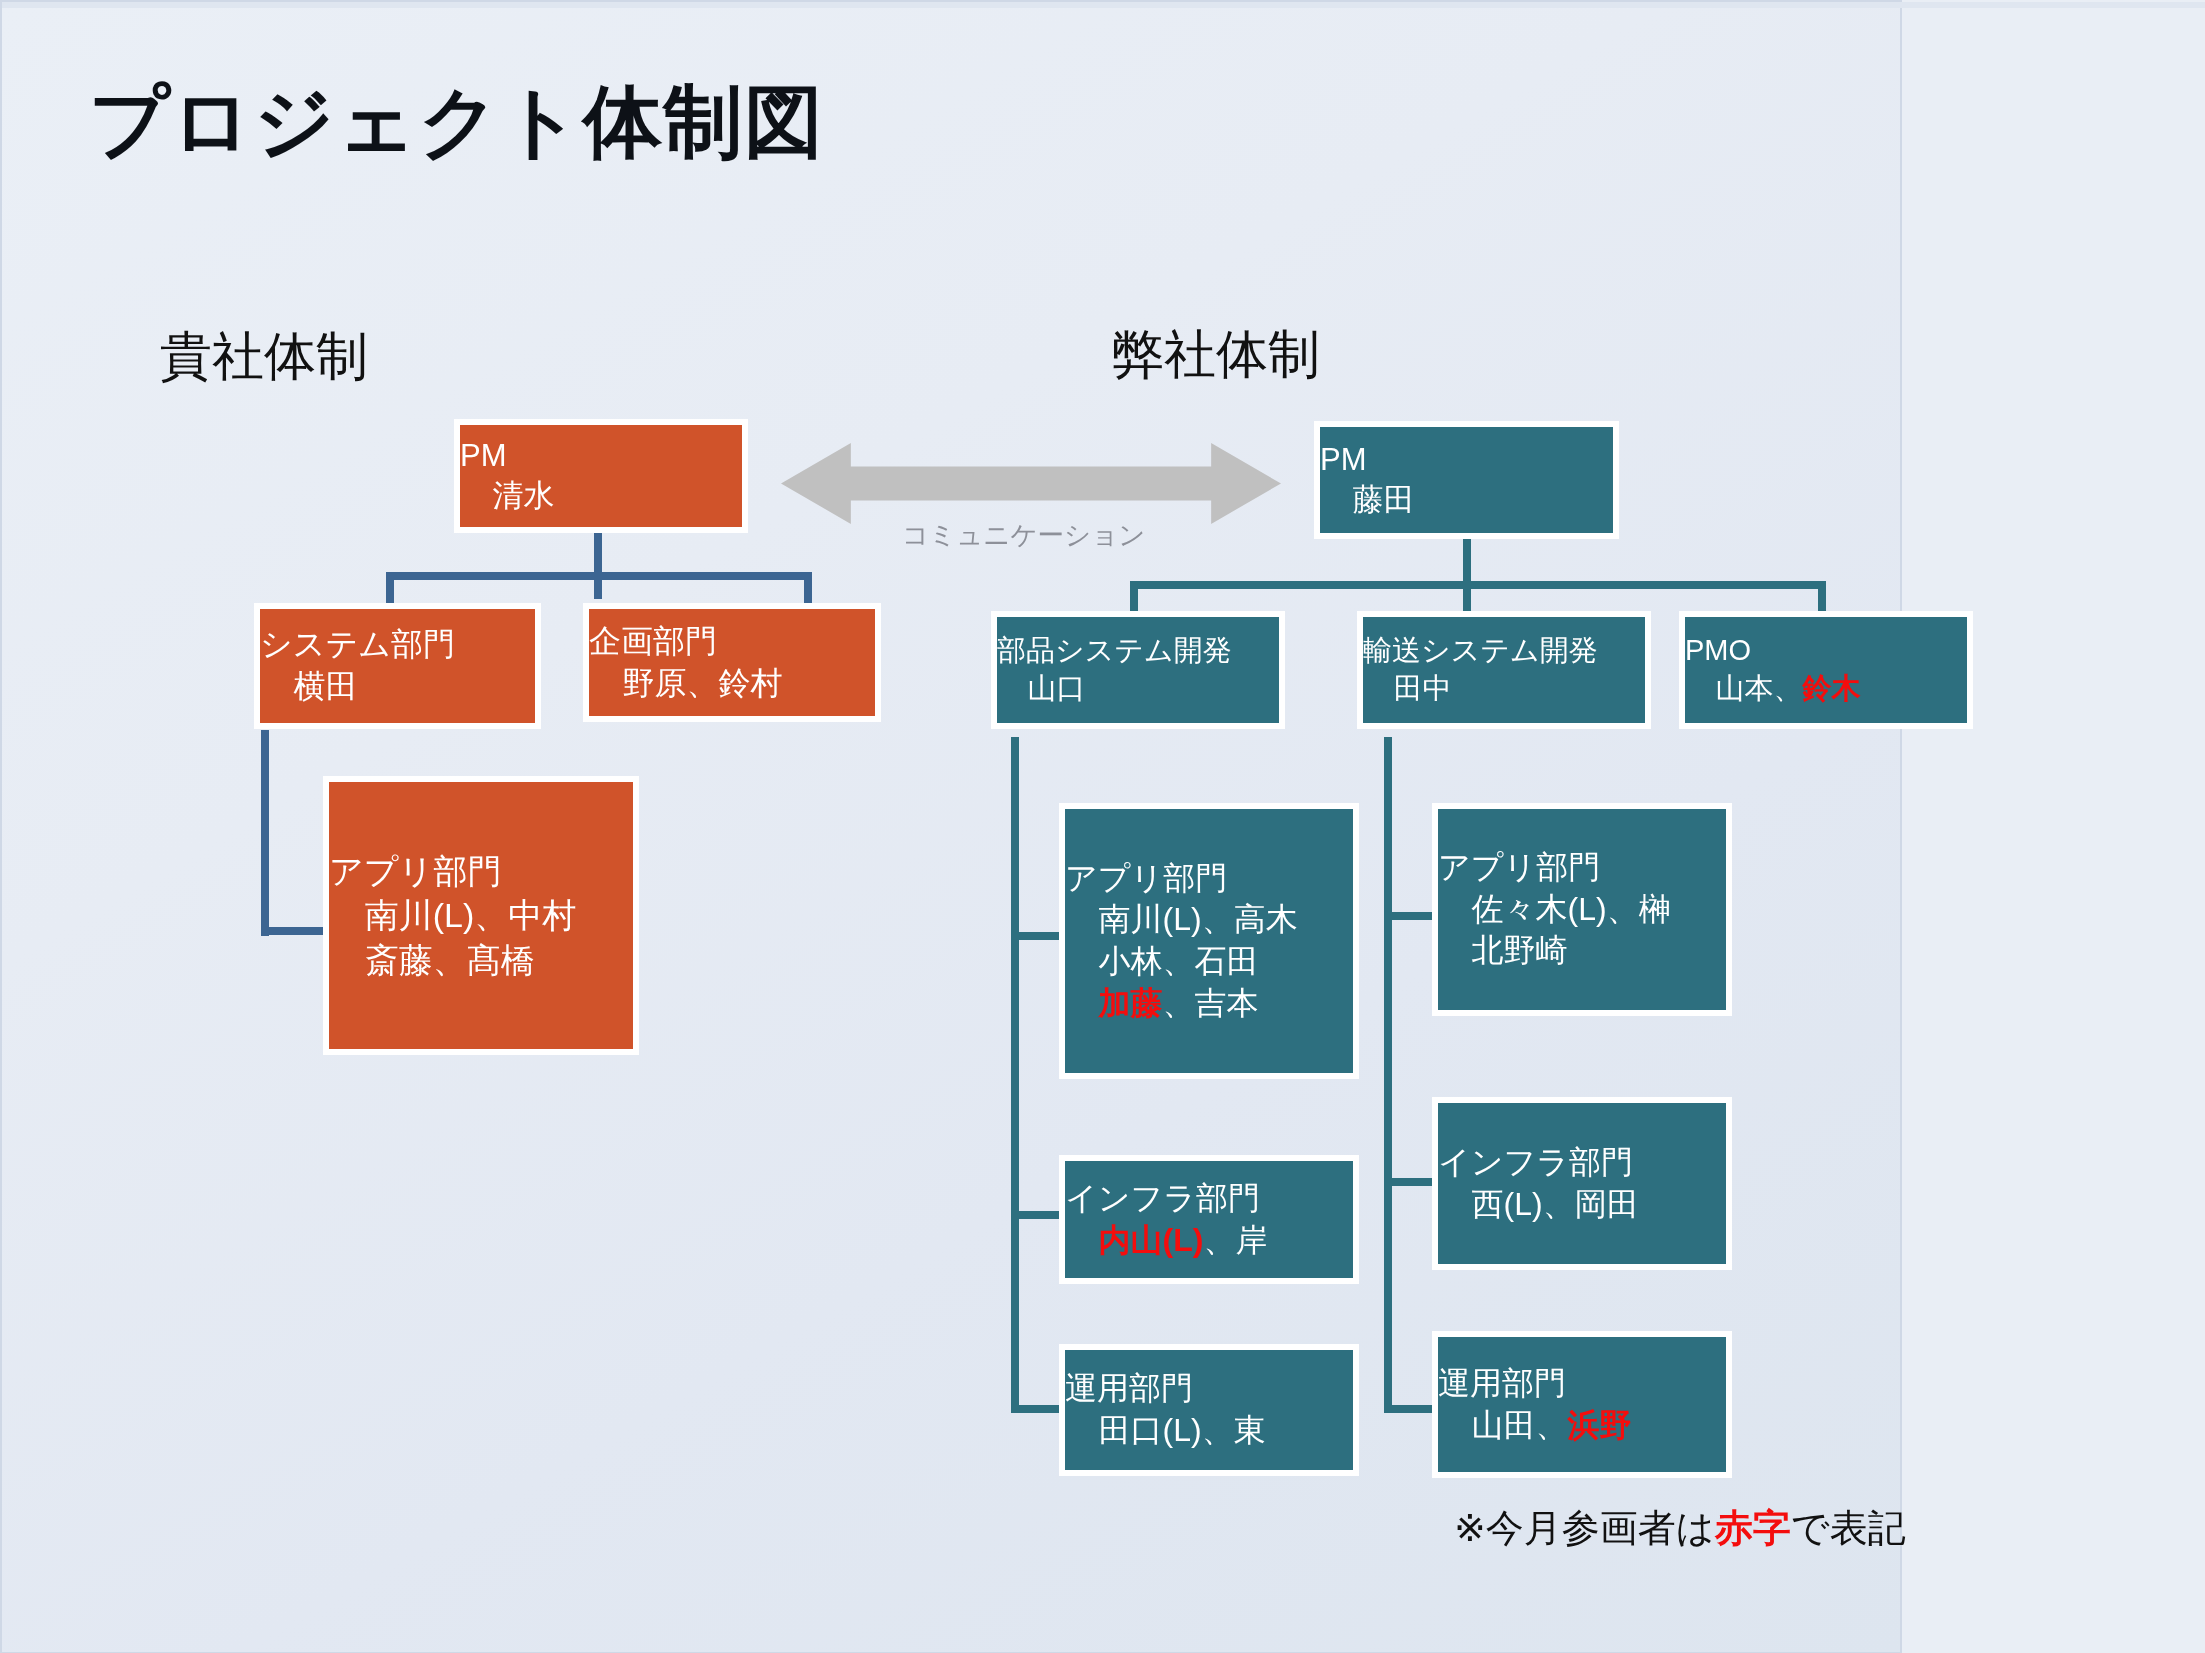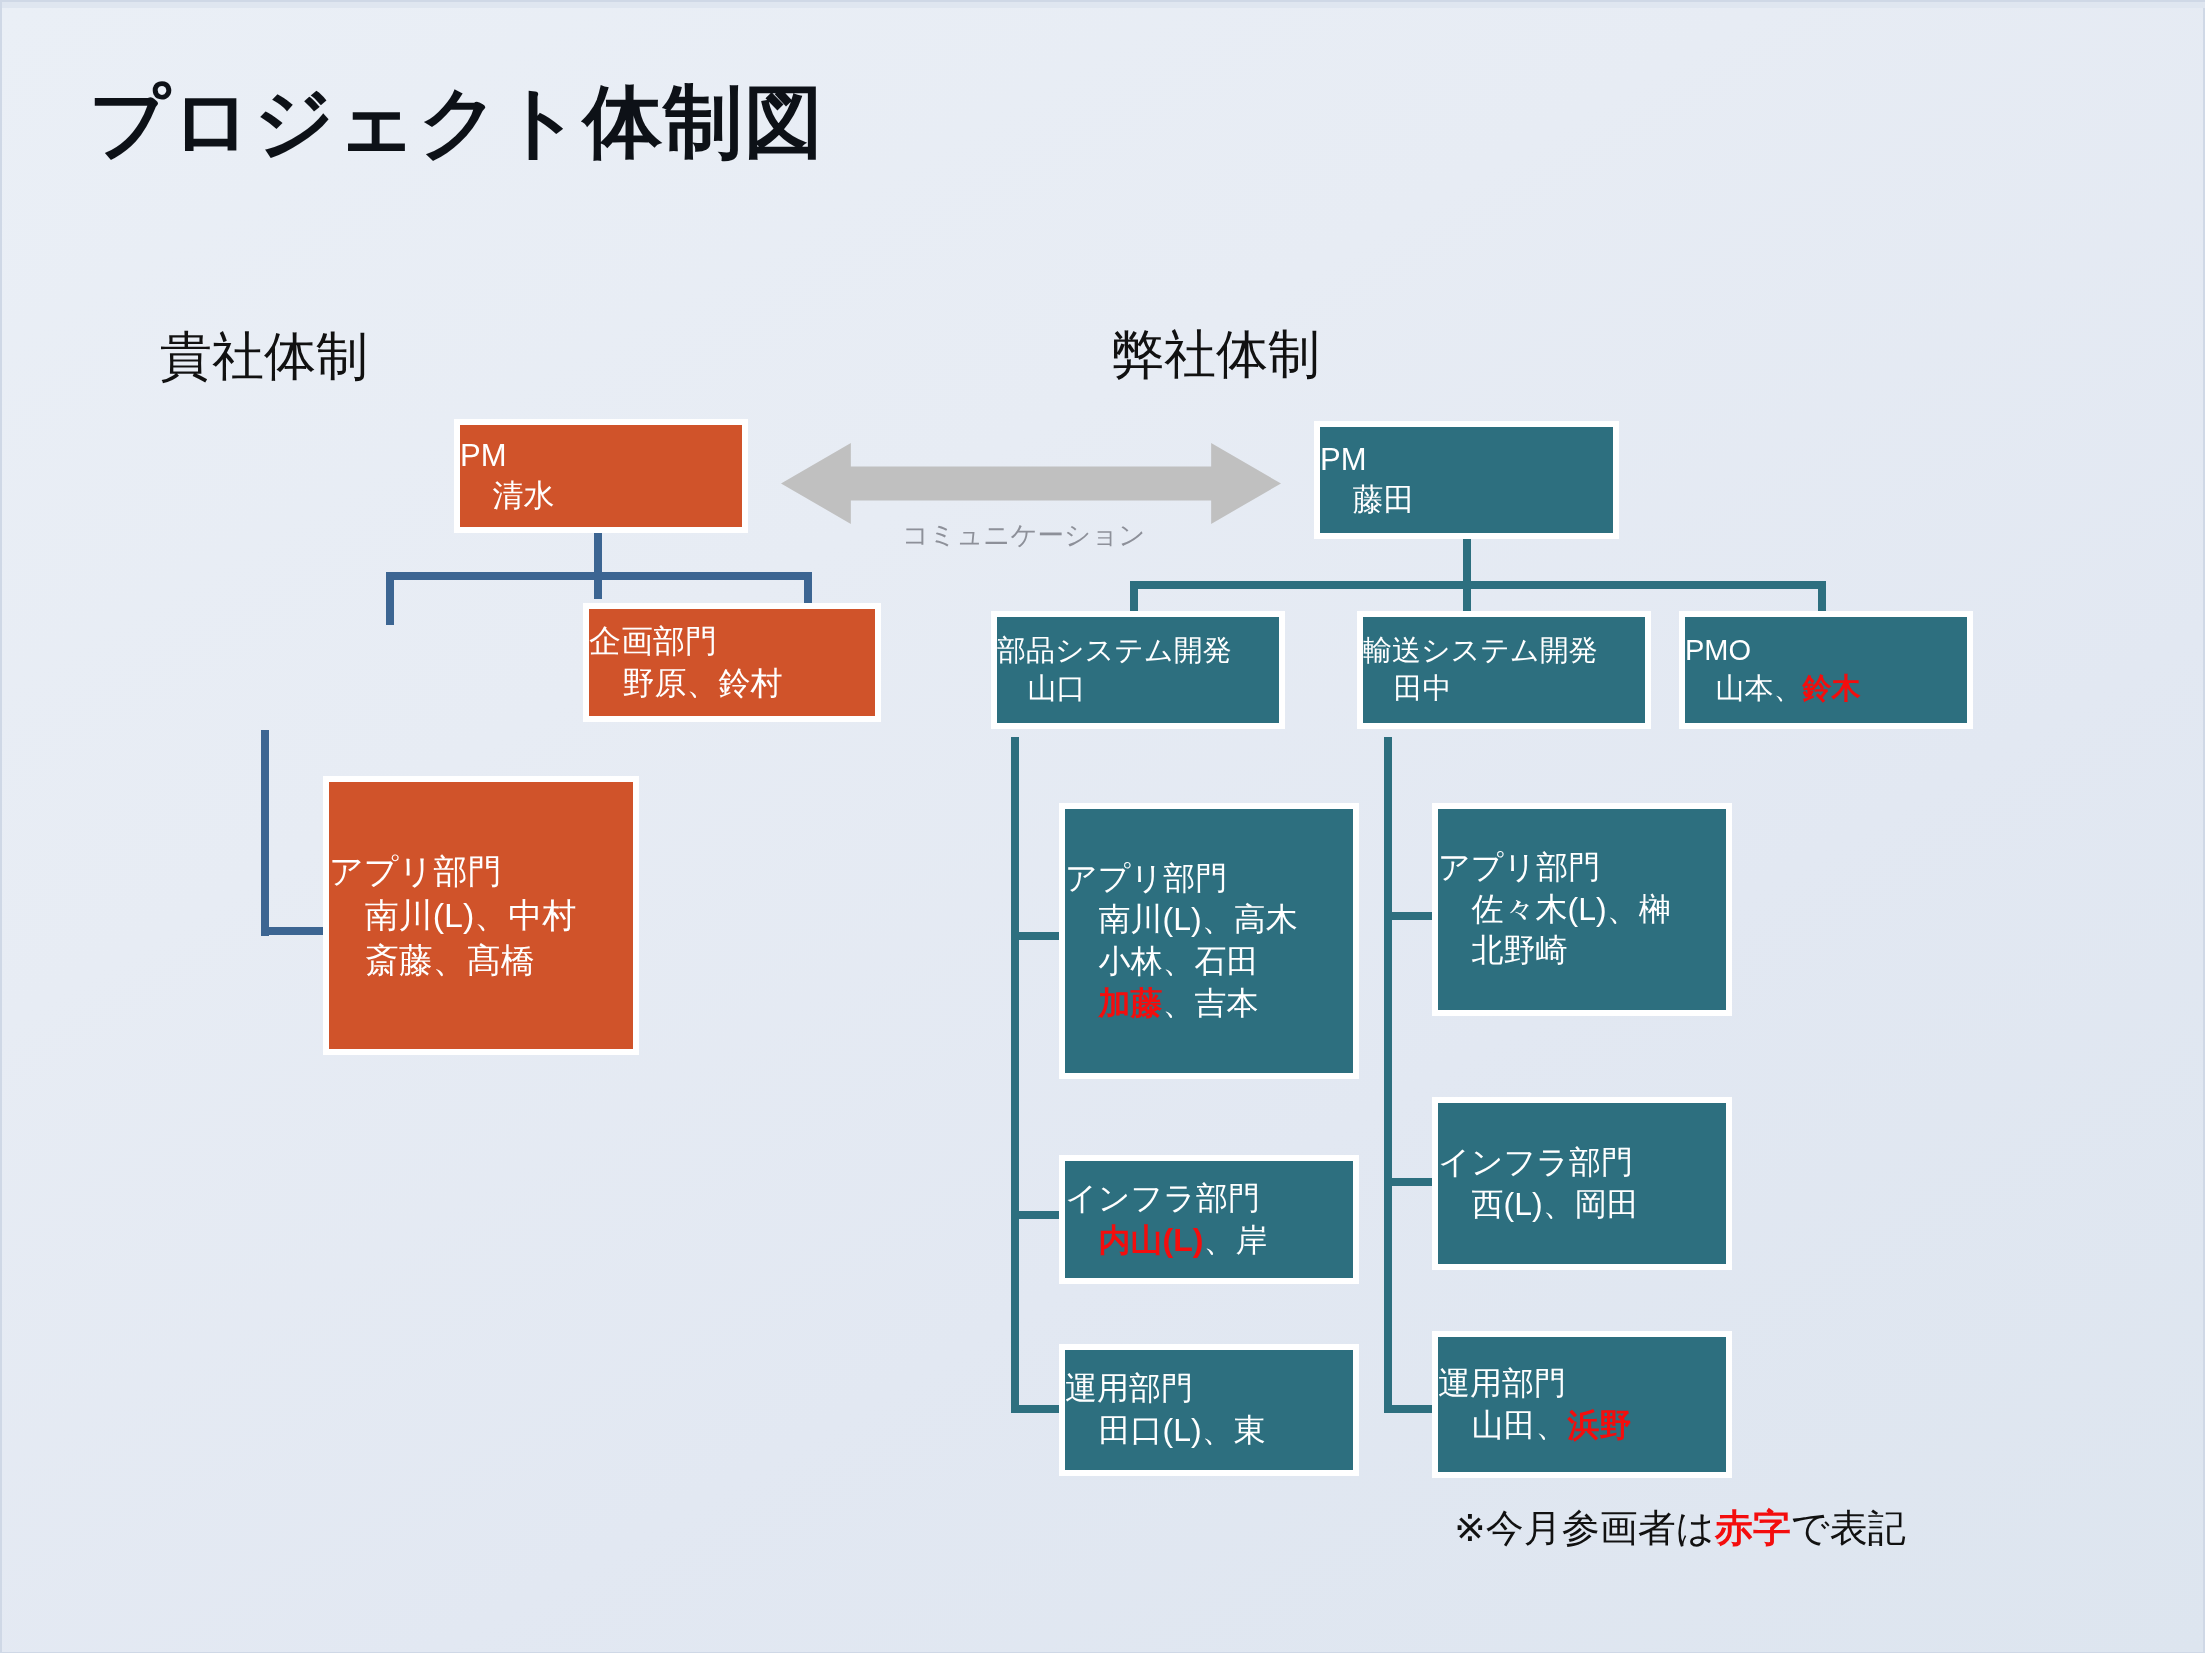--- a/index.html
+++ b/index.html
@@ -3,21 +3,21 @@
 <meta charset="utf-8">
 <style>
   html,body{margin:0;padding:0;}
   body{
     width:2205px;height:1654px;
     font-family:"Liberation Sans","DejaVu Sans",sans-serif;
     background:#e9eef5;
     overflow:hidden;
   }
   #slide{
-    position:relative;width:2205px;height:1654px;
+    position:relative;width:1902px;height:1654px;
     background:linear-gradient(150deg,#eaeff6 0%,#e7ecf4 35%,#e2e8f2 65%,#dde5ef 100%);
     border:2.2px solid #cfd8e6;
     box-sizing:border-box;
   }
   #topbar{position:absolute;left:0;top:0;width:2205px;height:5.9px;background:#dfe6f0;}
 
   #title{
     position:absolute;left:87px;top:68px;
     font-size:79px;font-weight:bold;color:#0d1117;
     letter-spacing:1.5px;white-space:nowrap;
@@ -99,20 +99,24 @@
   <svg id="comm-arrow" viewBox="0 0 680 110">
     <polygon points="0,55 95,0 95,32 585,32 585,0 680,55 585,110 585,78 95,78 95,110" fill="#c0c0c0"></polygon>
   </svg>
   <div id="comm-label">コミュニケーション</div>
 
   <div class="box orange" style="left:452px;top:417px;width:294px;height:114px;font-size:31px;">
     <div class="ln ttl">PM</div>
     <div class="ln mem">清水</div>
   </div>
 
+  <div class="box orange" style="left:252px;top:601px;width:287px;height:126px;font-size:32px;">
+    <div class="ln ttl">システム部門</div>
+    <div class="ln mem">横田</div>
+  </div>
 
   <div class="box orange" style="left:581px;top:601px;width:298px;height:119px;font-size:32px;">
     <div class="ln ttl">企画部門</div>
     <div class="ln mem">野原、鈴村</div>
   </div>
 
   <div class="box orange" style="left:321px;top:774px;width:316px;height:279px;font-size:34px;">
     <div class="ln ttl">アプリ部門</div>
     <div class="ln mem">南川(L)、中村</div>
     <div class="ln mem">斎藤、髙橋</div>

